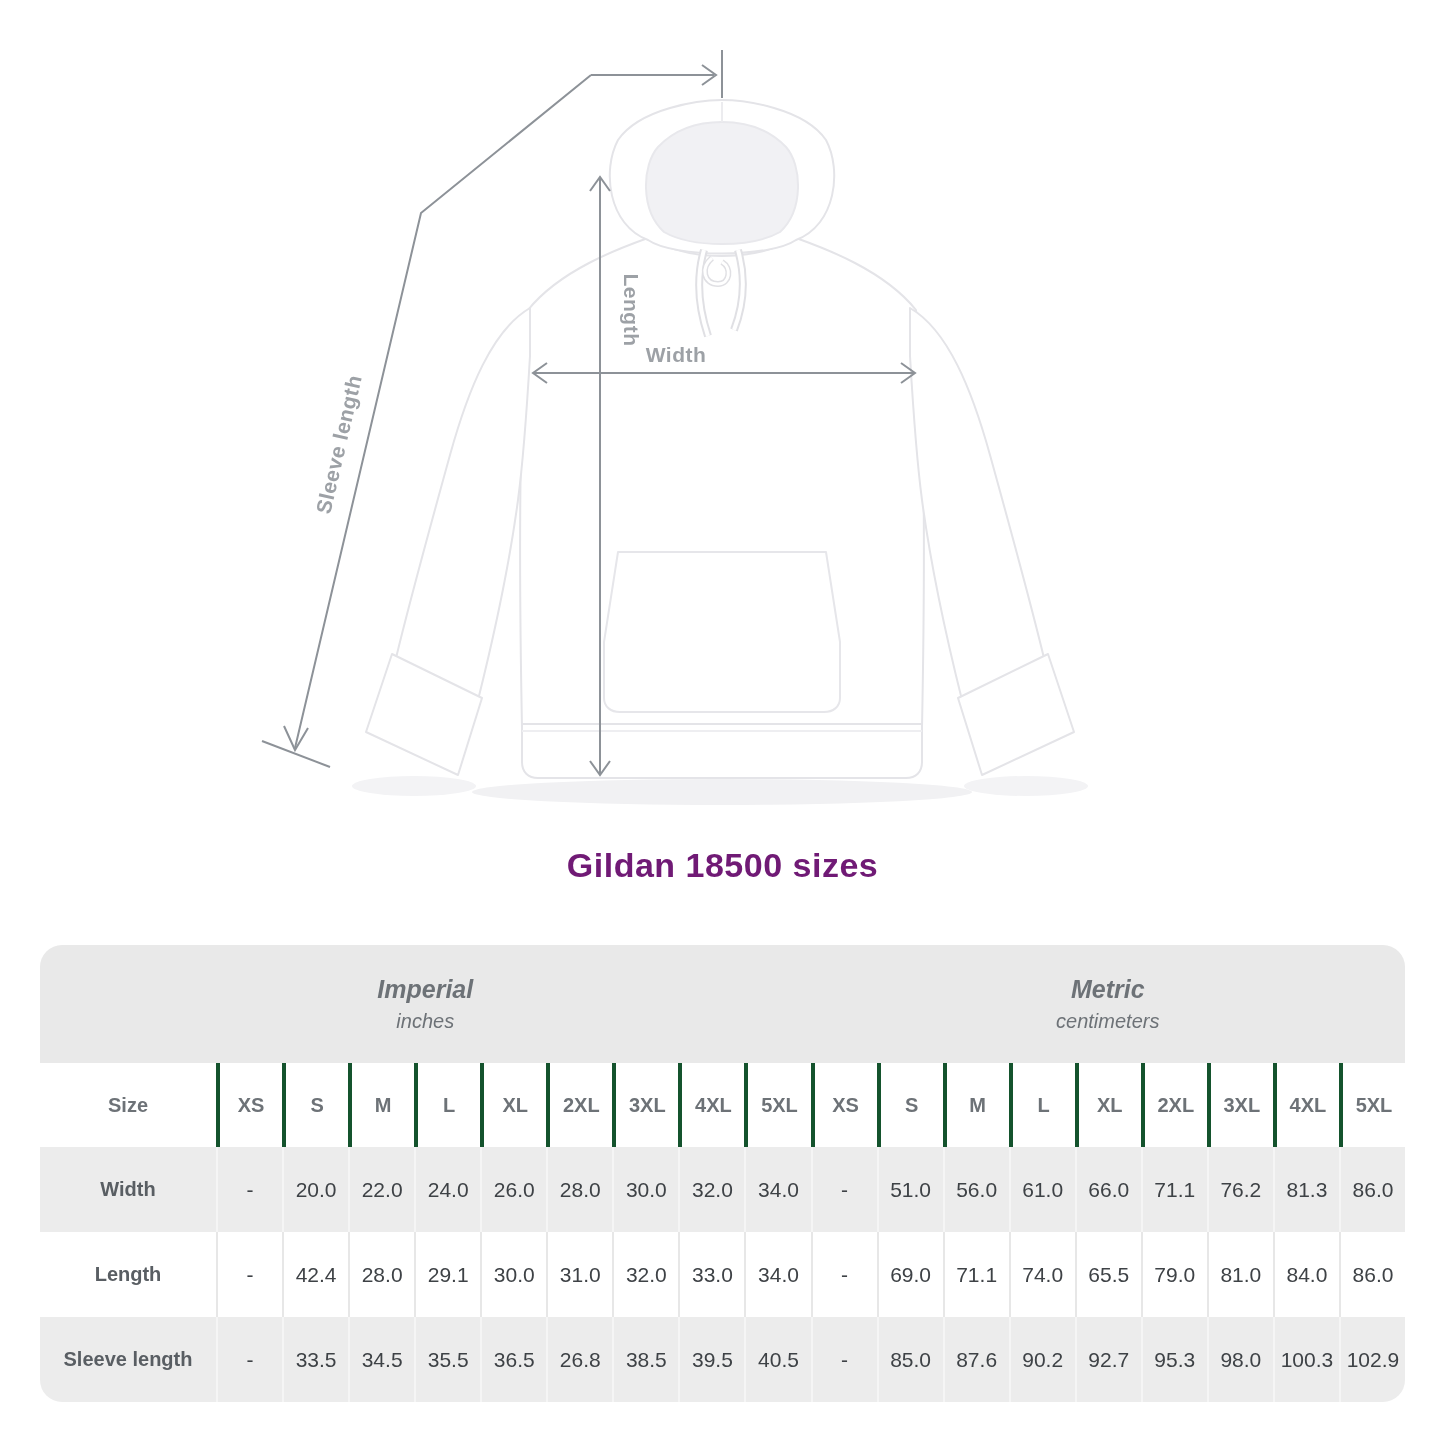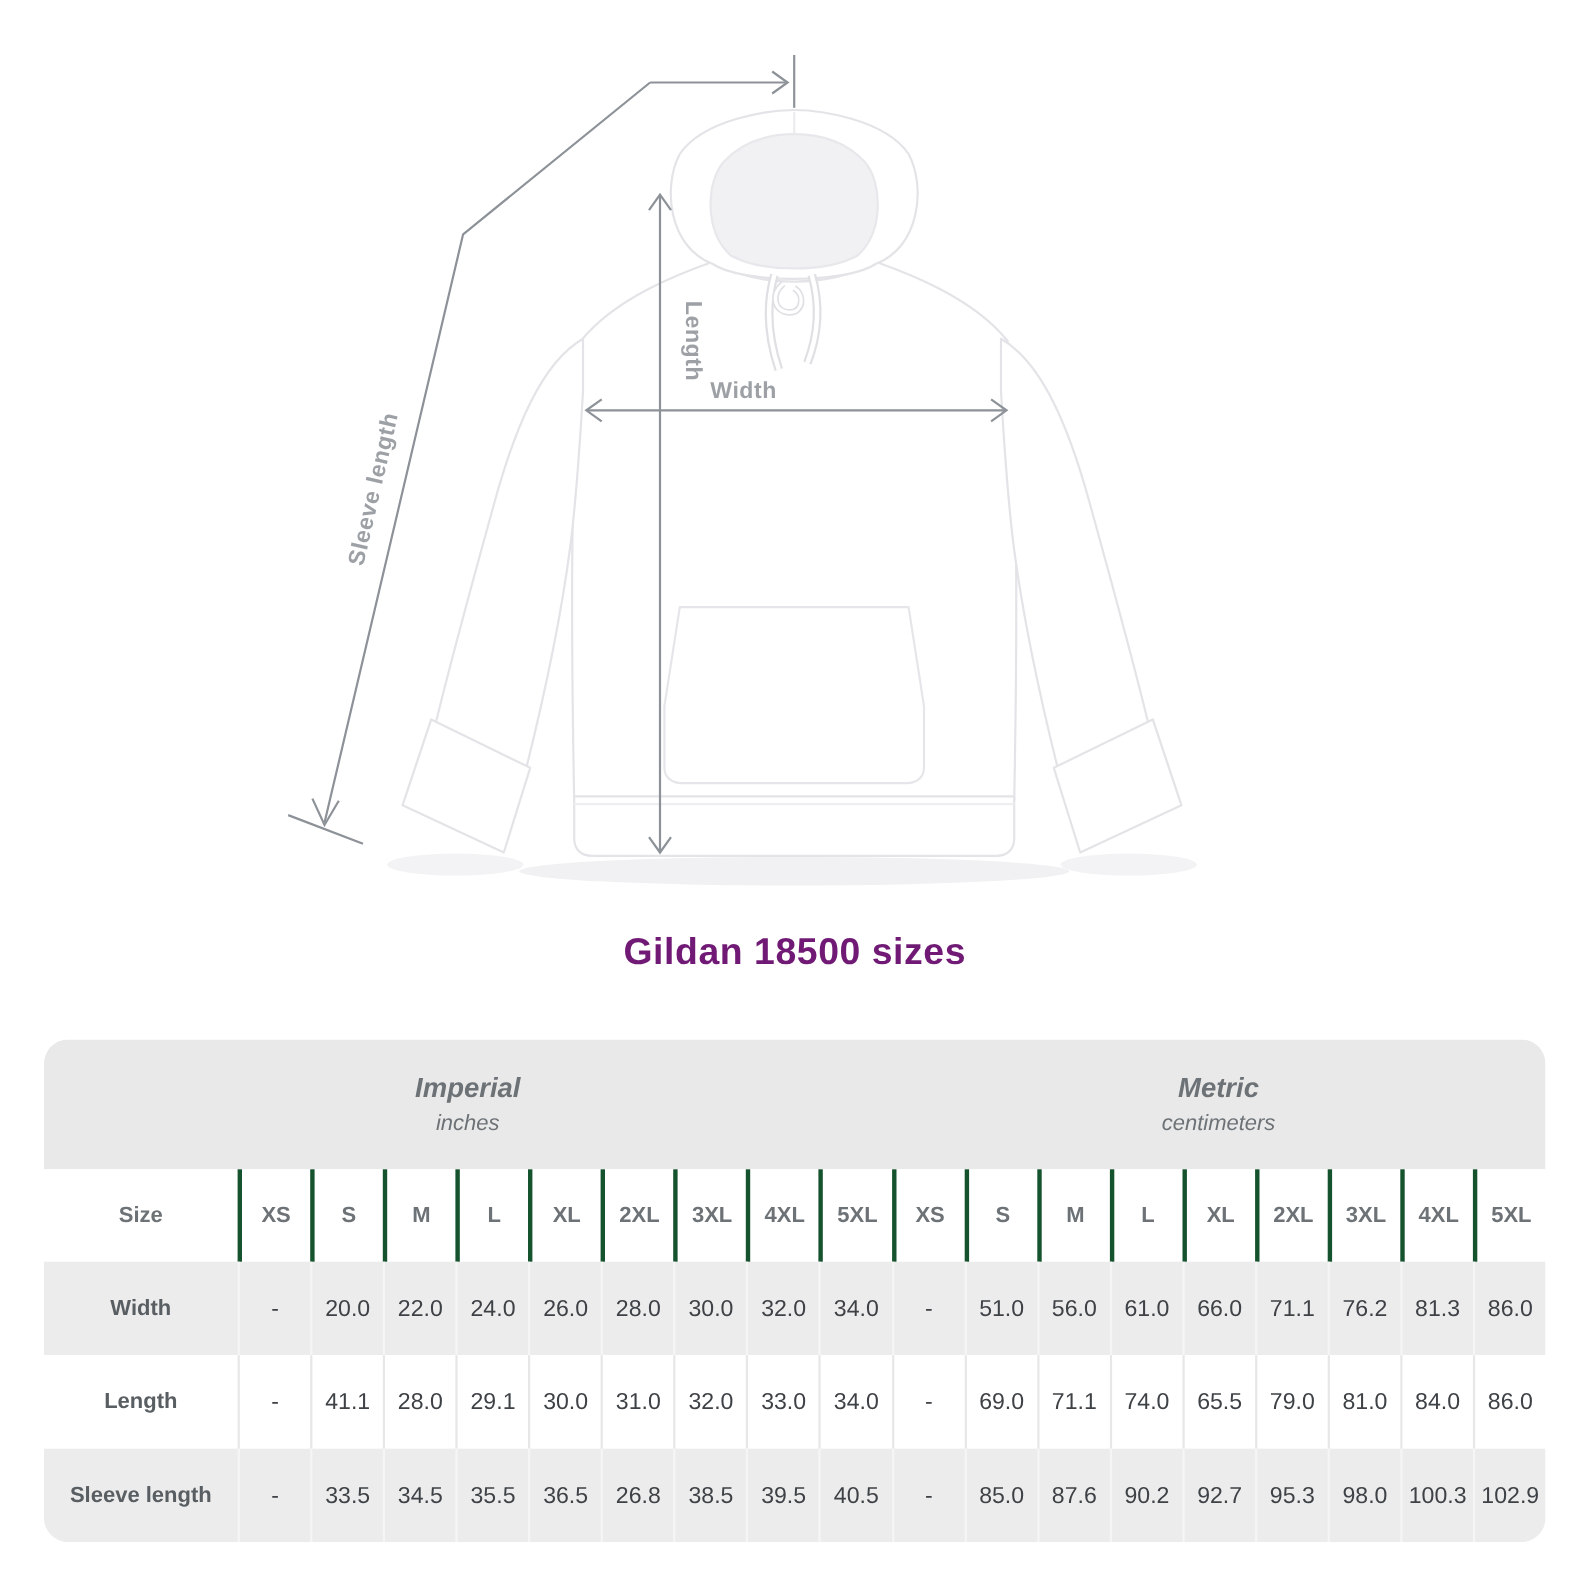--- a/index.html
+++ b/index.html
@@ -181,21 +181,21 @@
       <div class="c val">66.0</div>
       <div class="c val">71.1</div>
       <div class="c val">76.2</div>
       <div class="c val">81.3</div>
       <div class="c val">86.0</div>
     </div>
 
     <div class="trow trow-data row-white">
       <div class="c rowlabel">Length</div>
       <div class="c val">-</div>
-      <div class="c val">41.1</div>
+      <div class="c val">42.4</div>
       <div class="c val">28.0</div>
       <div class="c val">29.1</div>
       <div class="c val">30.0</div>
       <div class="c val">31.0</div>
       <div class="c val">32.0</div>
       <div class="c val">33.0</div>
       <div class="c val">34.0</div>
       <div class="c val">-</div>
       <div class="c val">69.0</div>
       <div class="c val">71.1</div>

